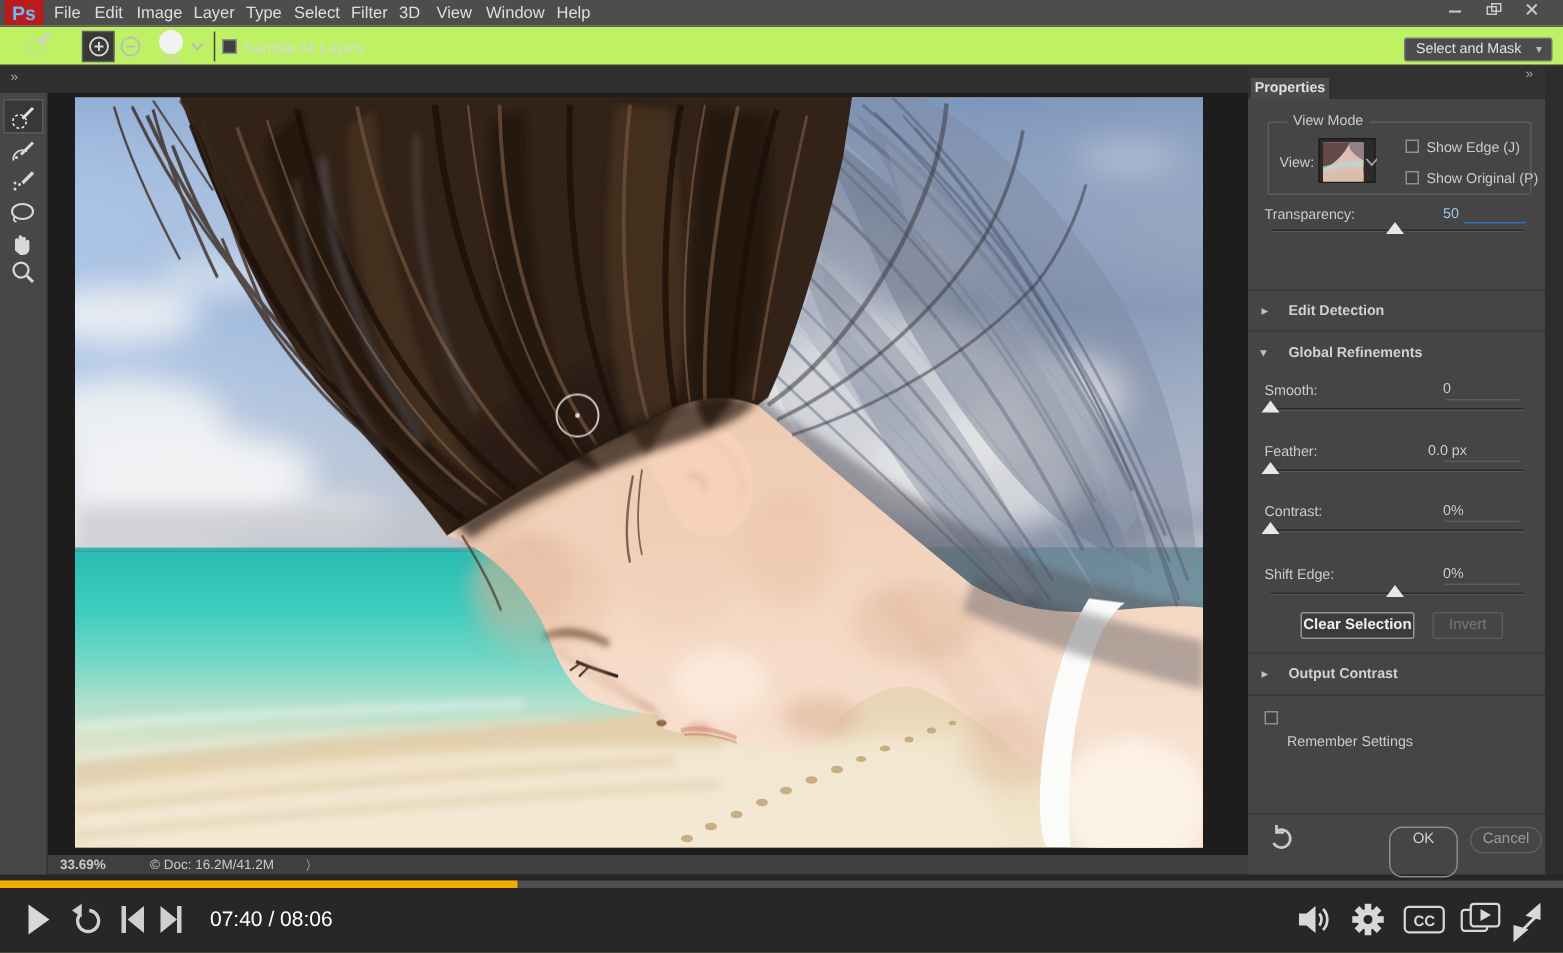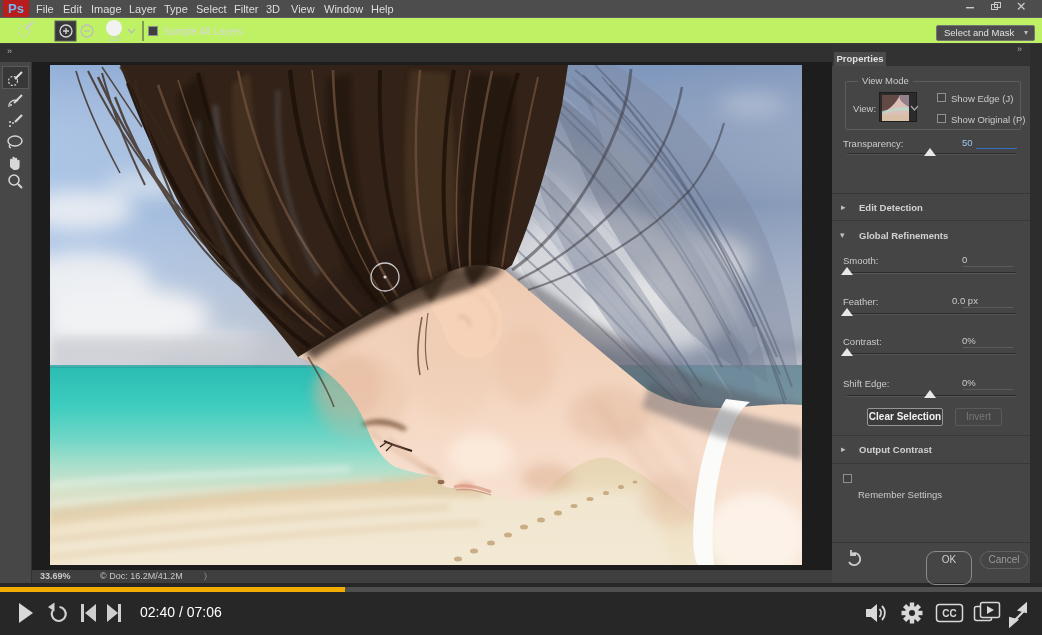--- a/index.html
+++ b/index.html
@@ -584,14 +584,14 @@
       <rect x="980.5" y="10.5" width="19" height="15" rx="2" fill="#272727"></rect>
     </g>
     <polygon points="987,14 987,22 994,18" fill="#d8d8d8"></polygon>
 
     <g stroke="#d8d8d8" stroke-width="2" fill="#d8d8d8" transform="translate(-1,3)">
       <path d="M1012,29 L1026,15" fill="none"></path>
       <polygon points="1027,9 1027,17 1020,15"></polygon>
       <polygon points="1011,31 1011,23 1018,25"></polygon>
     </g>
   </svg>
-  <span id="ptime">02:40 / 07:06</span>
+  <span id="ptime">07:40 / 08:06</span>
 </div>
 
 </body></html>

